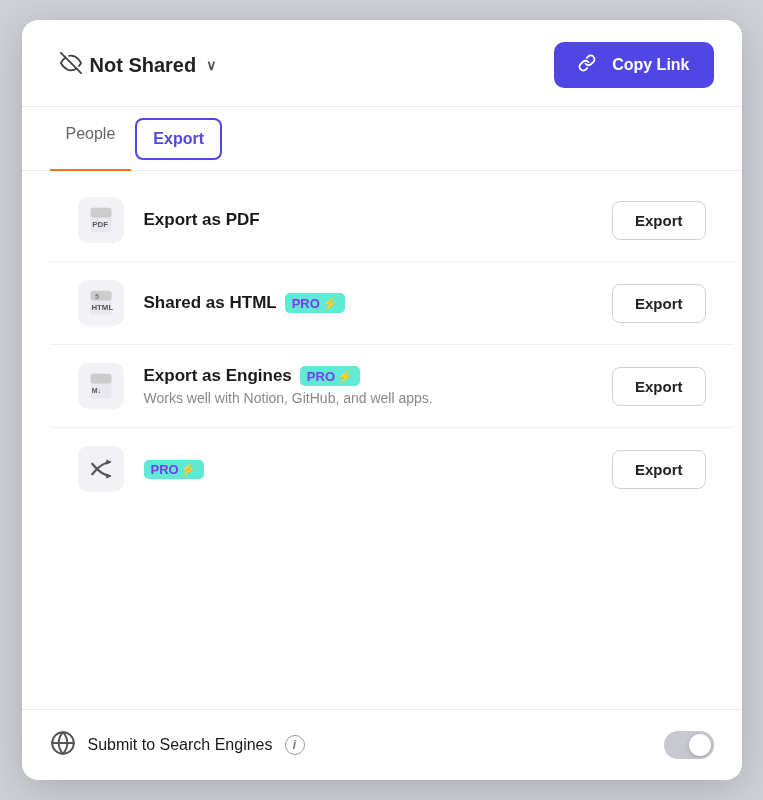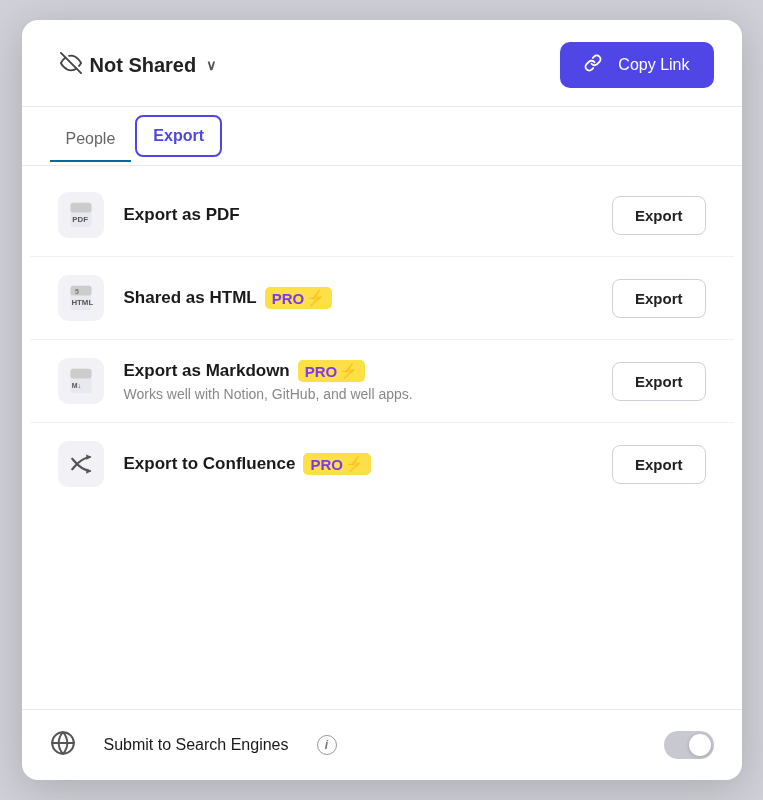--- a/index.html
+++ b/index.html
@@ -45,21 +45,21 @@
     .eye-slash-icon svg { width: 22px; height: 22px; }
     .chevron-icon { font-size: 14px; color: #555; margin-left: 2px; }
 
     .copy-link-btn {
       background: #4f46e5;
       color: #fff;
       border: none;
       border-radius: 10px;
       padding: 12px 24px;
       font-size: 16px;
-      font-weight: 400;
+      font-weight: 700;
       cursor: pointer;
       display: flex;
       align-items: center;
       gap: 16px;
     }
 
     
     .tabs {
       display: flex;
       align-items: center;
@@ -82,29 +82,30 @@
     .tab.active {
       color: #4f46e5;
       border: 2px solid #4f46e5;
       border-radius: 8px;
       padding: 10px 16px;
       margin-bottom: 8px;
       margin-top: 8px;
       font-weight: 700;
     }
     .tab-people, .tab-smart-embed {
-      border-bottom: 2px solid #0369a1;
+      border-bottom: 2px solid #f97316;
       border-radius: 0;
-      padding: 18px 16px 12px 16px;
+      padding: 18px 16px 26px 16px;
     }
 
     
     .content {
       flex: 1;
       padding: 8px 8px;
+      margin-left: 20px;
     }
 
     .export-item {
       display: flex;
       align-items: center;
       justify-content: space-between;
       padding: 18px 28px;
       border-bottom: 1px solid #f0f0f4;
     }
     .export-item:last-child { border-bottom: none; }
@@ -124,35 +125,34 @@
       justify-content: center;
       flex-shrink: 0;
     }
     .icon-box svg { width: 28px; height: 28px; }
 
     .export-title {
       font-size: 17px;
       font-weight: 600;
       color: #1a1a1a;
       display: flex;
-      align-items: center;
       gap: 8px;
       flex-wrap: wrap;
     }
     .export-desc {
       font-size: 14px;
       color: #888;
       margin-top: 4px;
       max-width: 400px;
     }
 
     .pro-badge {
-      background: #fde047;
+      background: #5eead4;
       color: #7c3aed;
-      font-size: 15px;
+      font-size: 13px;
       font-weight: 700;
       padding: 2px 7px;
       border-radius: 5px;
       display: inline-flex;
       align-items: center;
       gap: 2px;
     }
 
     .export-btn {
       background: #fff;
@@ -170,21 +170,21 @@
     .footer {
       border-top: 1px solid #e8e8ee;
       padding: 20px 28px;
       display: flex;
       align-items: center;
       justify-content: space-between;
     }
     .footer-left {
       display: flex;
       align-items: center;
-      gap: 28px;
+      gap: 12px;
       font-size: 16px;
       font-weight: 500;
       color: #1a1a1a;
     }
     .globe-icon svg { width: 26px; height: 26px; }
     .info-icon {
       display: inline-flex;
       align-items: center;
       justify-content: center;
       width: 20px;
@@ -307,21 +307,21 @@
       <div class="export-item-left">
         <div class="icon-box">
           <svg viewBox="0 0 32 32" fill="none">
             <rect x="4" y="2" width="24" height="28" rx="3" fill="#e8e8f0"></rect>
             <text x="5.5" y="24" font-size="8" font-weight="800" fill="#555" font-family="sans-serif">M↓</text>
             <rect x="4" y="2" width="24" height="11" rx="3" fill="#ccc"></rect>
           </svg>
         </div>
         <div>
           <div class="export-title">
-            <span>Export as Markdown</span>
+            <span>Export as Engines</span>
             <span class="pro-badge">PRO <span>⚡</span></span>
           </div>
           <div class="export-desc">Works well with Notion, GitHub, and well apps.</div>
         </div>
       </div>
       <button class="export-btn">
         <span>Export</span>
       </button>
     </div>
 
@@ -331,21 +331,20 @@
           <svg viewBox="0 0 32 32" fill="none">
 
             <path d="M6 22 C10 18, 14 10, 26 8" stroke="#555" stroke-width="2.5" stroke-linecap="round"></path>
             <path d="M6 10 C10 14, 14 22, 26 24" stroke="#555" stroke-width="2.5" stroke-linecap="round"></path>
             <polygon points="22,5 28,8 22,11" fill="#555"></polygon>
             <polygon points="22,21 28,24 22,27" fill="#555"></polygon>
           </svg>
         </div>
         <div>
           <div class="export-title">
-            <span>Export to Confluence</span>
             <span class="pro-badge">PRO <span>⚡</span></span>
           </div>
         </div>
       </div>
       <button class="export-btn">
         <span>Export</span>
       </button>
     </div>
 
   </div>

